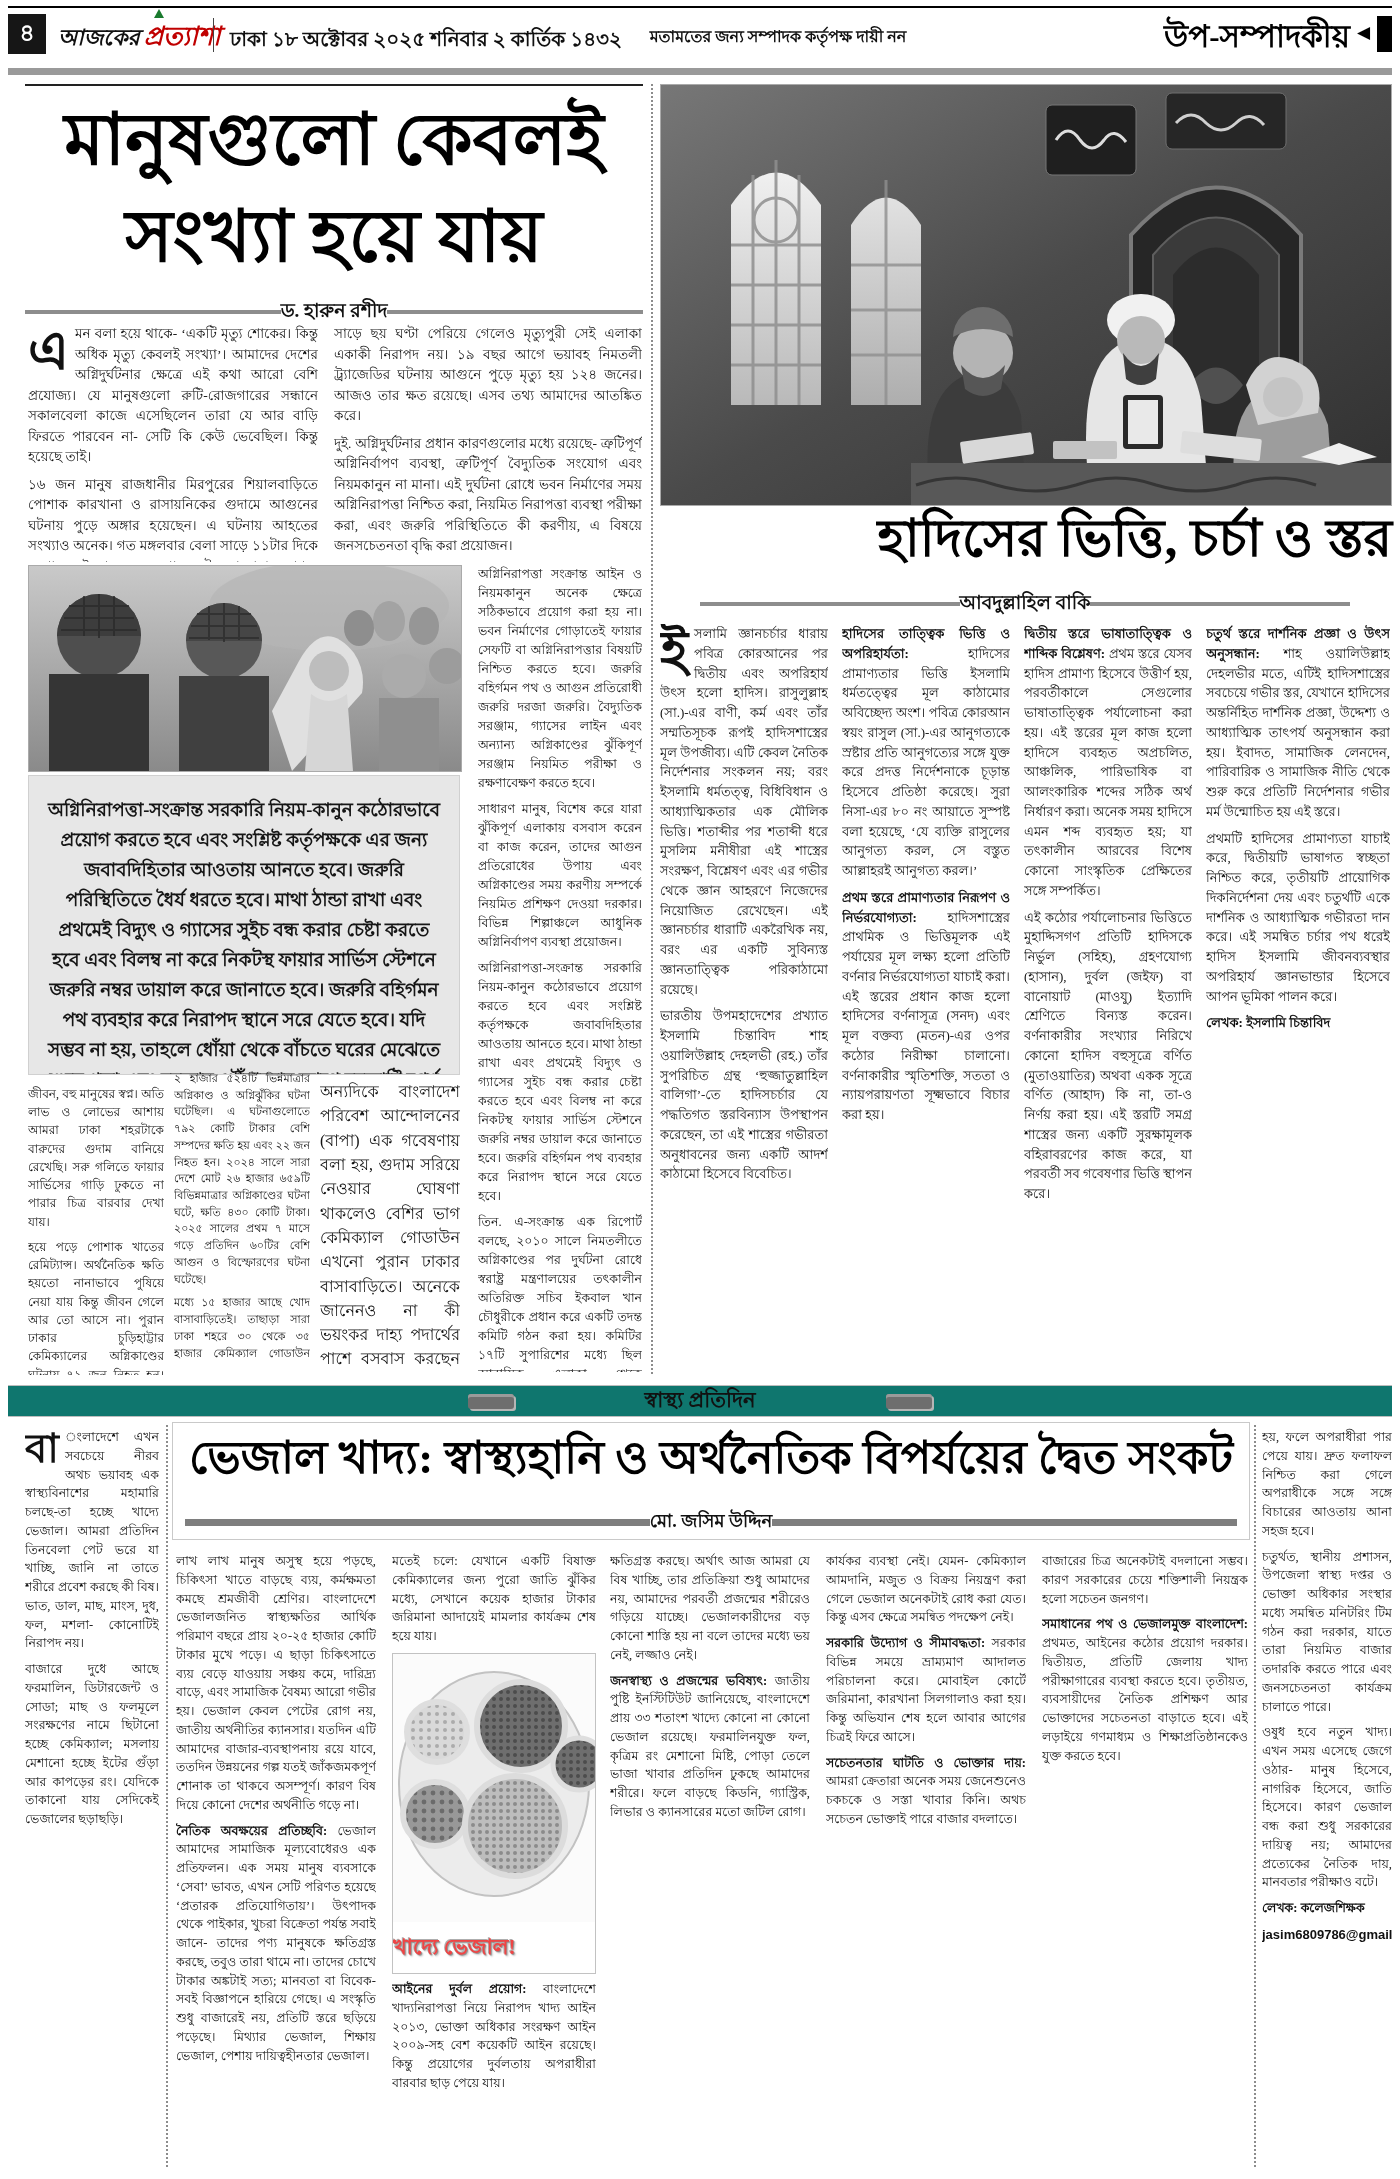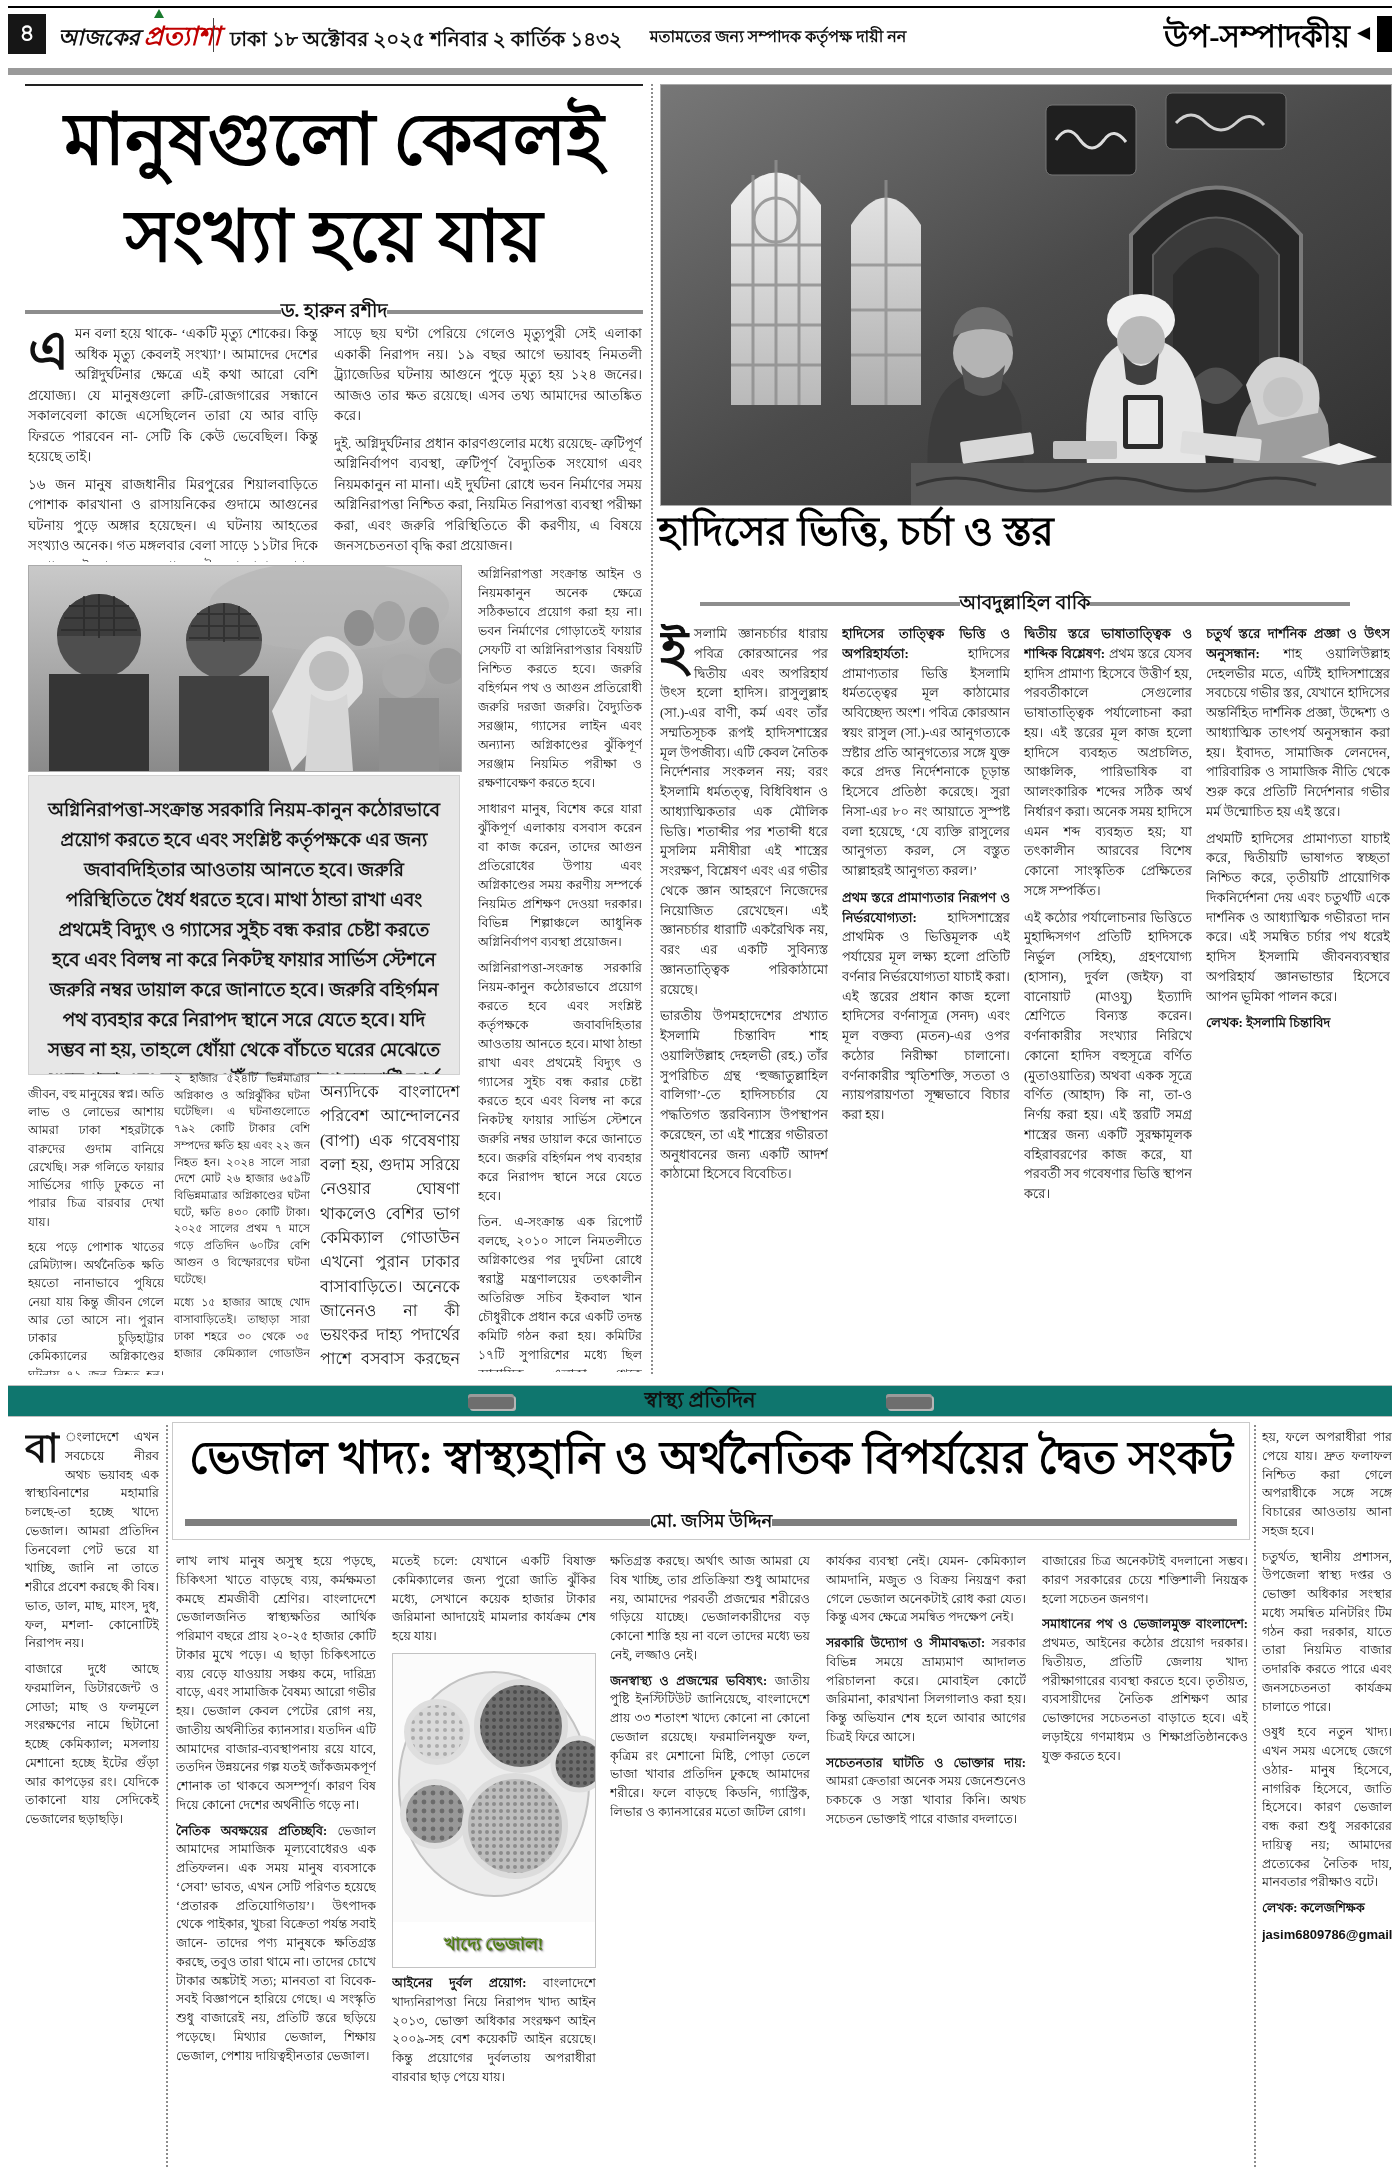--- a/index.html
+++ b/index.html
@@ -38,38 +38,38 @@
   .byline{position:absolute;display:flex;align-items:center;gap:0;font-weight:700;font-size:19px;}
   .byline .bar{flex:1;height:4px;background:#8d8d8d;}
   .a1-byline{left:25px;top:296px;width:618px;}
   .a1c{font-size:13.5px;}
   .photo{position:absolute;border:1px solid #aaa;overflow:hidden;}
   .quotebox{position:absolute;left:28px;top:775px;width:432px;height:300px;background:#e7e7e7;
       border:1px solid #d0d0d0;padding:20px 16px;box-sizing:border-box;text-align:center;
       font-size:18.5px;font-weight:600;line-height:1.62;color:#151515;overflow:hidden;}
   .vdot{position:absolute;width:0;border-left:2px dotted #8c8c8c;}
   
-  .a2-headline{position:absolute;left:658px;top:508px;width:734px;height:72px;text-align:left;
-      font-weight:800;font-size:40px;line-height:1.2;color:#000;white-space:nowrap;}
+  .a2-headline{position:absolute;left:658px;top:508px;width:734px;height:72px;text-align:right;
+      font-weight:800;font-size:52px;line-height:1.2;color:#000;white-space:nowrap;}
   .a2-byline{left:700px;top:588px;width:650px;}
   .a2c{font-size:13px;}
   
   .band{position:absolute;left:8px;top:1385px;width:1384px;height:30px;background:#0f766e;
       border-top:1px solid #bdbdbd;border-bottom:1px solid #bdbdbd;display:flex;align-items:center;justify-content:center;gap:130px;}
   .band .label{font-size:21px;font-weight:800;color:#111;}
   .pill{width:46px;height:15px;background:#6e6e6e;border-radius:3px;box-shadow:inset 0 3px 0 #9a9a9a, 2px 2px 0 #b5b5b5;}
   
   .a3-box{position:absolute;left:172px;top:1422px;width:1078px;height:118px;border:1px solid #c9c9c9;box-sizing:border-box;}
   .a3-headline{position:absolute;left:0;top:6px;width:100%;text-align:center;font-weight:800;
       font-size:45px;line-height:1.3;color:#000;white-space:nowrap;}
   .a3-byline{left:12px;top:84px;width:1052px;font-size:18px;}
   .a3-byline .bar{height:7px;background:#7e7e7e;}
   .a3c{font-size:12.5px;line-height:1.5;}
   .figure{border:1px solid #c2c2c2;background:#fff;margin:6px 0;overflow:hidden;}
-  .figcaption{text-align:center;font-size:17px;font-weight:800;color:#4d7c0f;
+  .figcaption{text-align:left;font-size:21px;font-weight:800;color:#ef4444;
       text-shadow:-1px -1px 0 #aeaeae, 1px 1px 1px #8a8a8a, 2px 2px 2px #cfcfcf;padding:4px 0 10px;}
 </style>
 </head>
 <body>
 
 <div class="page">
 
   <div class="top-rule"></div>
   <div class="hdr">
     <div class="pagenum">

